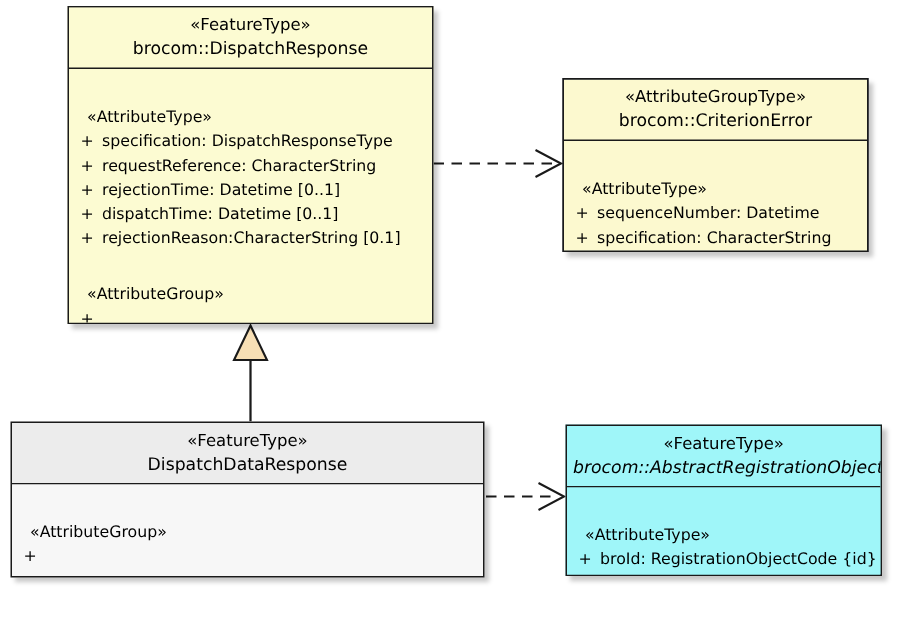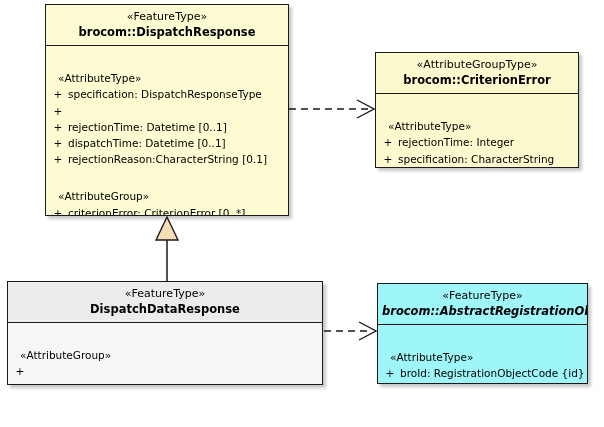--- a/index.html
+++ b/index.html
@@ -40,21 +40,21 @@
   }
   .stereotype {
     display: block;
     font-size: 11px;
     font-weight: normal;
     white-space: nowrap;
   }
   .class-name {
     display: block;
     font-size: 11.5px;
-    font-weight: bold;
+    font-weight: normal;
     white-space: nowrap;
   }
   .class-name.abstract {
     font-style: italic;
   }
   .uml-body {
     box-sizing: border-box;
     padding: 4px 2px 4px 2px;
   }
   .group-label {
@@ -150,51 +150,51 @@
       <span class="class-name">brocom::DispatchResponse</span>
     </div>
     <div class="uml-body">
       <div class="group-label">«AttributeType»</div>
       <div class="attr-row">
         <span class="attr-vis">+</span>
         <span class="attr-text">specification: DispatchResponseType</span>
       </div>
       <div class="attr-row">
         <span class="attr-vis">+</span>
+        <span class="attr-text">requestReference: CharacterString</span>
       </div>
       <div class="attr-row">
         <span class="attr-vis">+</span>
         <span class="attr-text">rejectionTime: Datetime [0..1]</span>
       </div>
       <div class="attr-row">
         <span class="attr-vis">+</span>
         <span class="attr-text">dispatchTime: Datetime [0..1]</span>
       </div>
       <div class="attr-row">
         <span class="attr-vis">+</span>
         <span class="attr-text">rejectionReason:CharacterString [0.1]</span>
       </div>
       <div class="group-label">«AttributeGroup»</div>
       <div class="attr-row">
         <span class="attr-vis">+</span>
-        <span class="attr-text">criterionError: CriterionError [0..*]</span>
       </div>
     </div>
   </div>
 
   <div class="uml-class theme-yellow2" id="box-criterion-error">
     <div class="uml-header">
       <span class="stereotype">«AttributeGroupType»</span>
       <span class="class-name">brocom::CriterionError</span>
     </div>
     <div class="uml-body">
       <div class="group-label">«AttributeType»</div>
       <div class="attr-row">
         <span class="attr-vis">+</span>
-        <span class="attr-text">rejectionTime: Integer</span>
+        <span class="attr-text">sequenceNumber: Datetime</span>
       </div>
       <div class="attr-row">
         <span class="attr-vis">+</span>
         <span class="attr-text">specification: CharacterString</span>
       </div>
     </div>
   </div>
 
   <div class="uml-class theme-gray" id="box-dispatch-data-response">
     <div class="uml-header">

